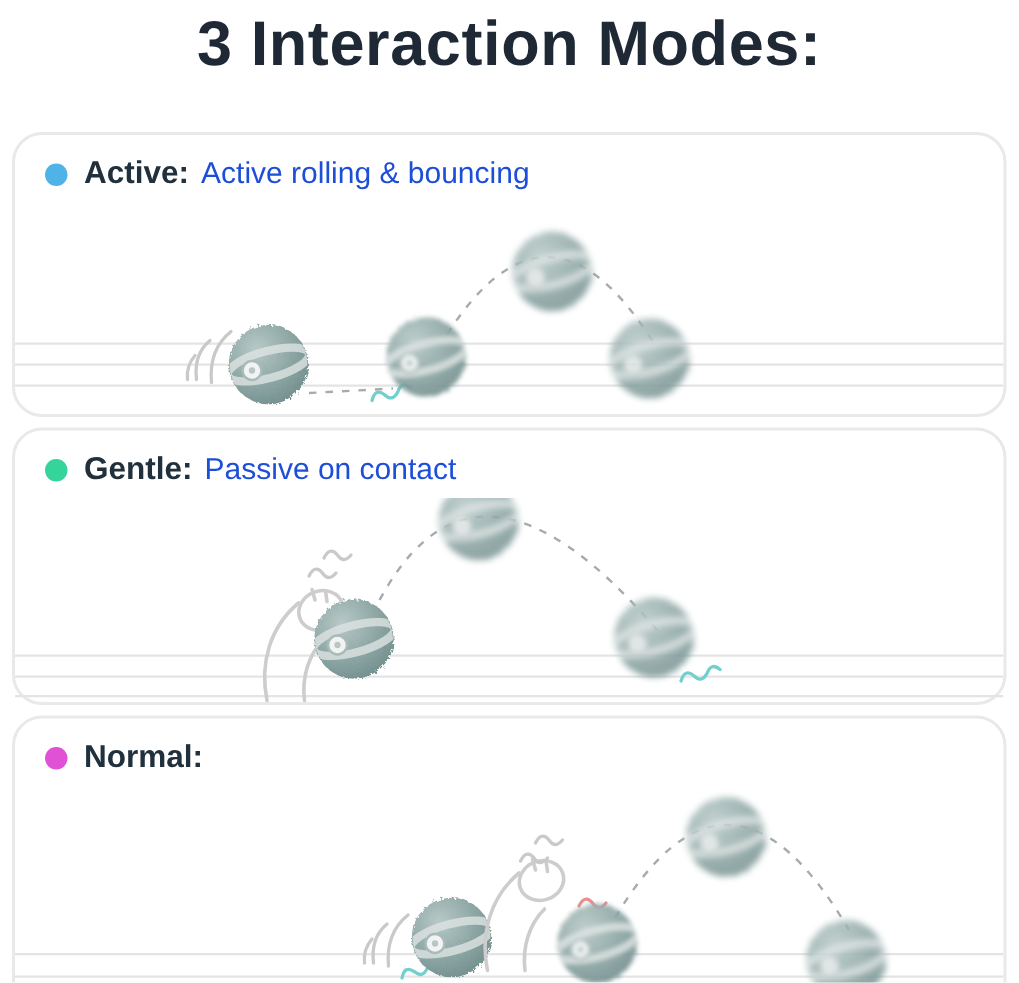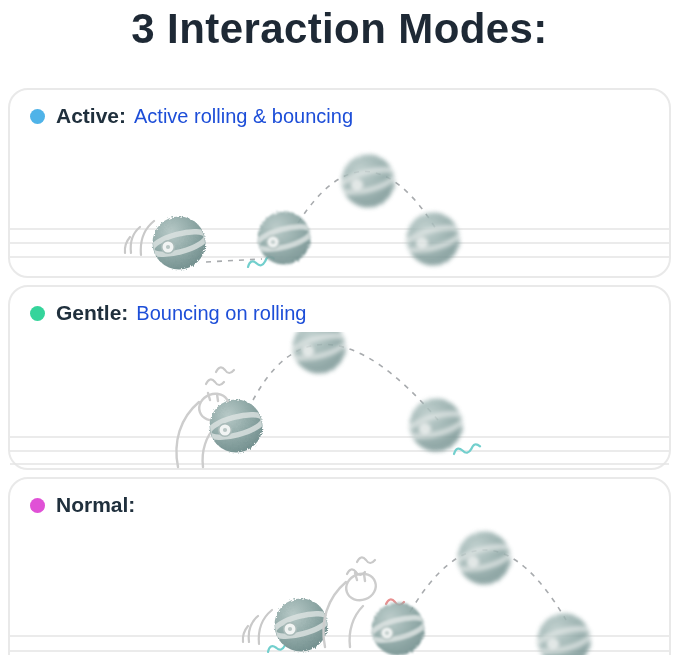--- a/index.html
+++ b/index.html
@@ -95,21 +95,21 @@
       <use href="#ball" class="b1" transform="translate(274,101)"></use>
       <use href="#ball" class="b2" transform="translate(358,44)"></use>
       <use href="#ball" class="b2" transform="translate(423,102)"></use>
     </svg>
   </section>
 
   <section class="panel" id="panel-passive">
     <div class="panel-header">
       <span class="dot" style="background: rgb(53, 212, 155);"></span>
       <span class="mode-label">Gentle:</span>
-      <span class="mode-desc">Bouncing on rolling</span>
+      <span class="mode-desc">Passive on contact</span>
     </div>
     <svg id="illu2" class="illu" width="659" height="138" viewBox="0 0 659 138">
       <line class="floor" x1="0" y1="105" x2="659" y2="105"></line>
       <line class="floor" x1="0" y1="119" x2="659" y2="119"></line>
       <line class="floor" x1="0" y1="132" x2="659" y2="132"></line>
       <use href="#paw" transform="translate(195,70)"></use>
       <use href="#zig" transform="translate(196,52)" stroke="#c9c9c9"></use>
       <use href="#zig" transform="translate(206,40)" stroke="#c9c9c9"></use>
       <path class="dash" d="M 238 78 Q 303 -58 428 88"></path>
       <use href="#ball" transform="translate(226,94)"></use>

